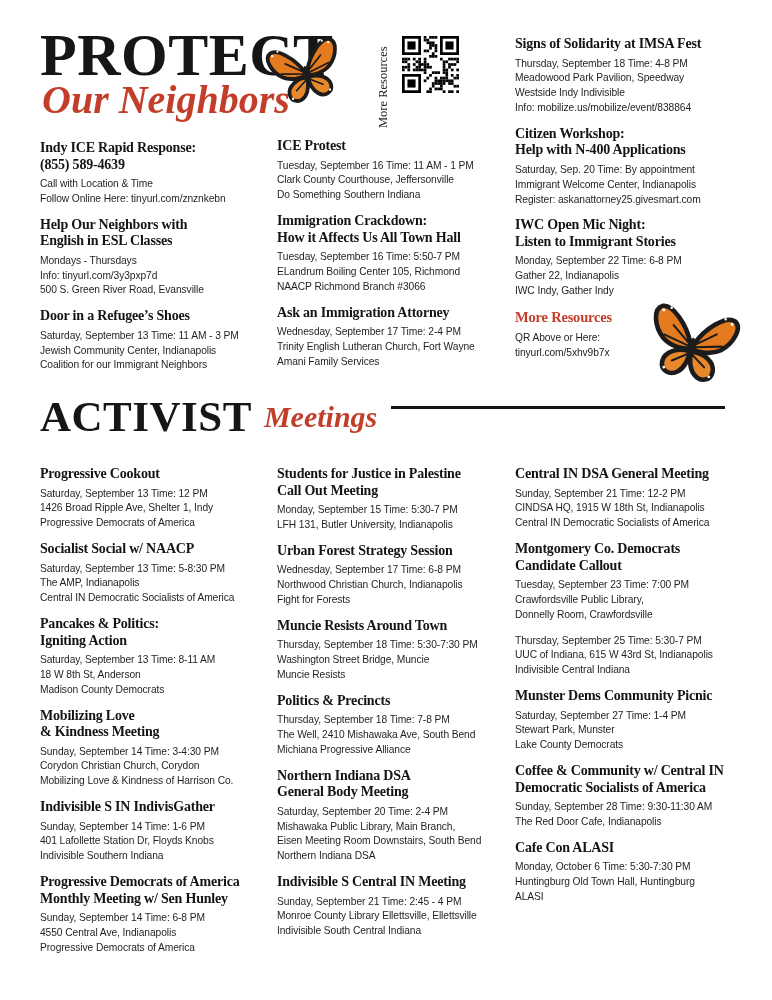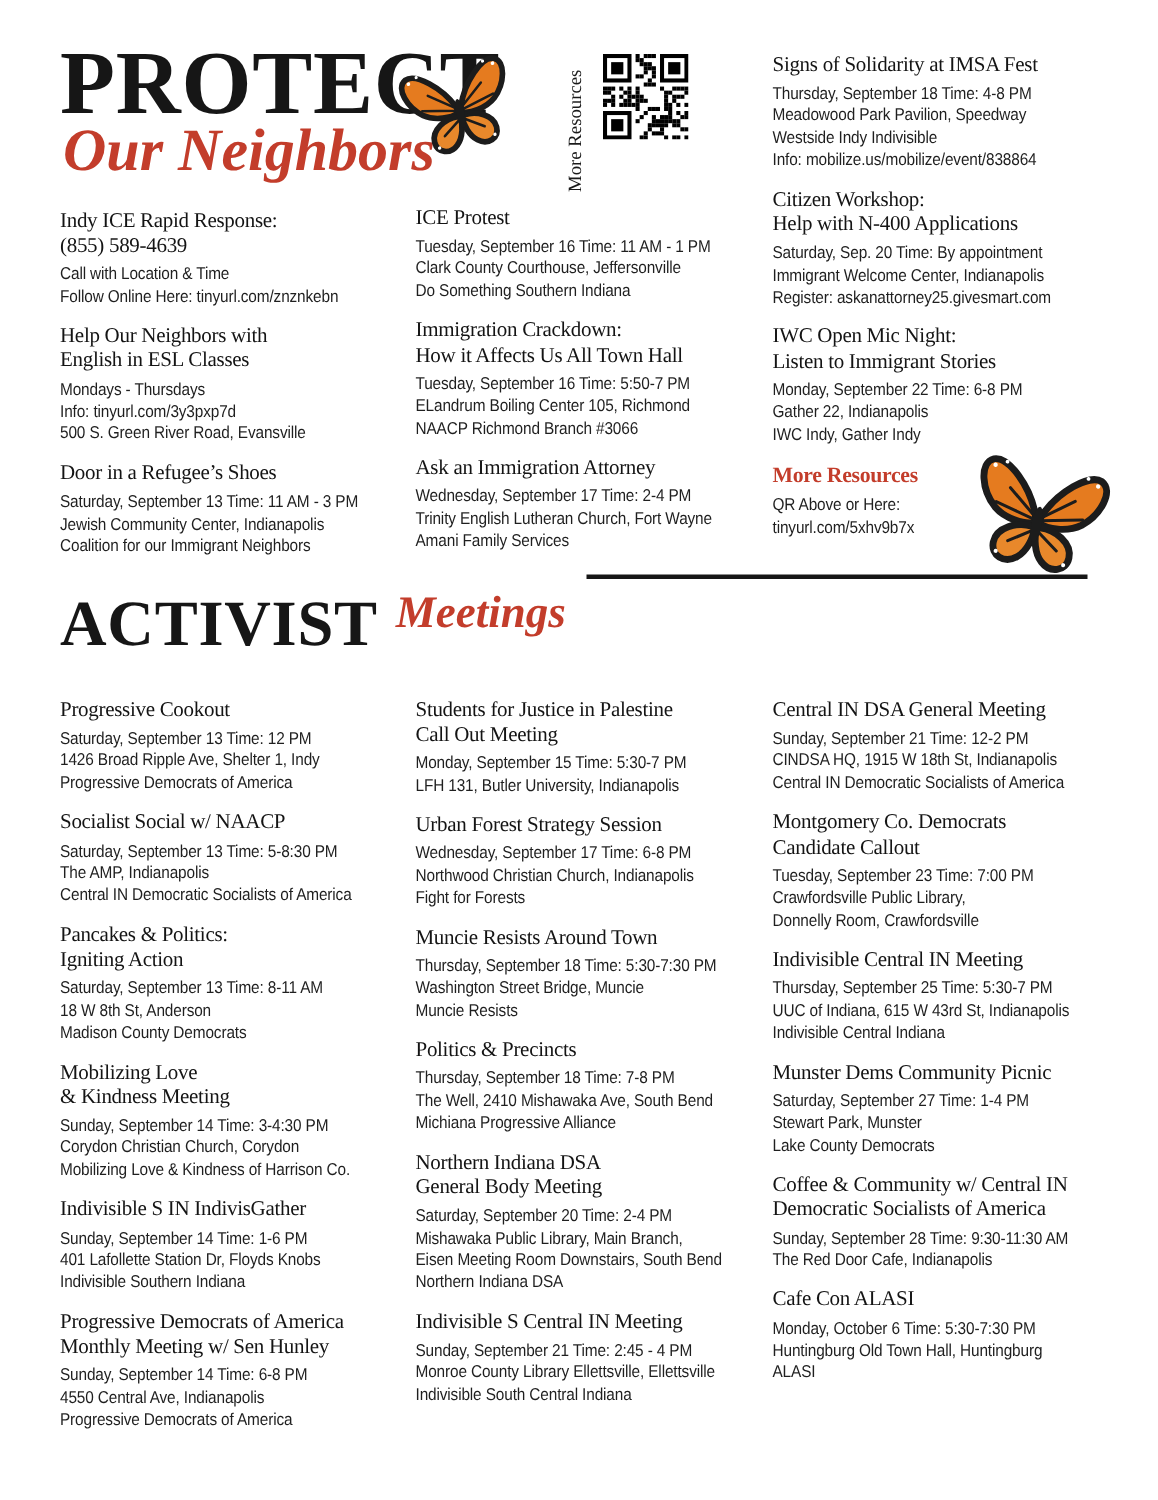--- a/index.html
+++ b/index.html
@@ -16,38 +16,38 @@
   }
   .headline-red {
     font-family:"Liberation Serif", serif; font-weight:bold; font-style:italic;
     color:#c33d2b;
   }
   #protect-title { position:absolute; left:40px; top:24px; font-size:60px; line-height:1.05; }
   #protect-sub   { position:absolute; left:42px; top:76px; font-size:40px; }
 
   #activist-heading {
     position:absolute; left:40px; top:392px; width:685px;
-    display:flex; align-items:flex-start;
+    display:flex; align-items:center;
   }
   #activist-heading .headline-black { font-size:43px; margin-right:12px; }
   #activist-heading .headline-red   { font-size:30px; }
   #activist-rule { flex:1; border-bottom:3px solid #161616; transform:translateY(-9px); margin-left:14px; }
 
   
   .col { position:absolute; width:232px; }
   #p-col1 { left:40px;  top:140px; }
   #p-col2 { left:277px; top:138px; }
   #p-col3 { left:515px; top:36px;  width:228px; }
   #a-col1 { left:40px;  top:466px; }
   #a-col2 { left:277px; top:466px; }
   #a-col3 { left:515px; top:466px; width:228px; }
 
   .event { margin-bottom:11px; }
   .event-title {
-    font-family:"Liberation Serif", serif; font-weight:normal;
+    font-family:"Liberation Serif", serif; font-weight:bold;
     font-size:14px; line-height:1.18; letter-spacing:-0.2px;
     white-space:pre-line; margin-bottom:3px; color:#141414;
   }
   .event-line {
     font-size:11.4px; line-height:1.3; letter-spacing:-0.1px;
     white-space:nowrap; transform:scaleX(0.9); transform-origin:0 50%;
     color:#1f1f1f;
   }
 
   
@@ -423,21 +423,20 @@
         <div class="event-line">Central IN Democratic Socialists of America</div>
       </div>
       <div class="event">
         <div class="event-title">Montgomery Co. Democrats
 Candidate Callout</div>
         <div class="event-line">Tuesday, September 23 Time: 7:00 PM</div>
         <div class="event-line">Crawfordsville Public Library,</div>
         <div class="event-line">Donnelly Room, Crawfordsville</div>
       </div>
       <div class="event">
-        <div class="event-title">Indivisible Central IN Meeting</div>
         <div class="event-line">Thursday, September 25 Time: 5:30-7 PM</div>
         <div class="event-line">UUC of Indiana, 615 W 43rd St, Indianapolis</div>
         <div class="event-line">Indivisible Central Indiana</div>
       </div>
       <div class="event">
         <div class="event-title">Munster Dems Community Picnic</div>
         <div class="event-line">Saturday, September 27 Time: 1-4 PM</div>
         <div class="event-line">Stewart Park, Munster</div>
         <div class="event-line">Lake County Democrats</div>
       </div>

